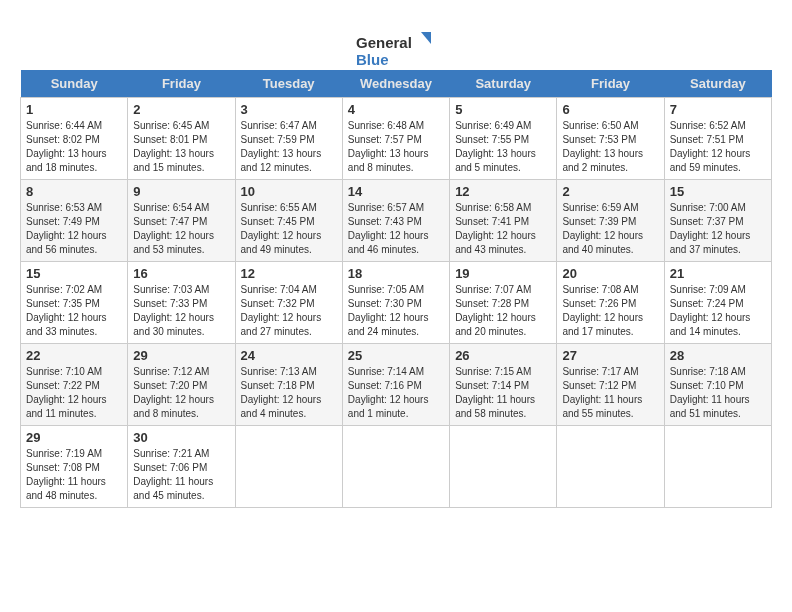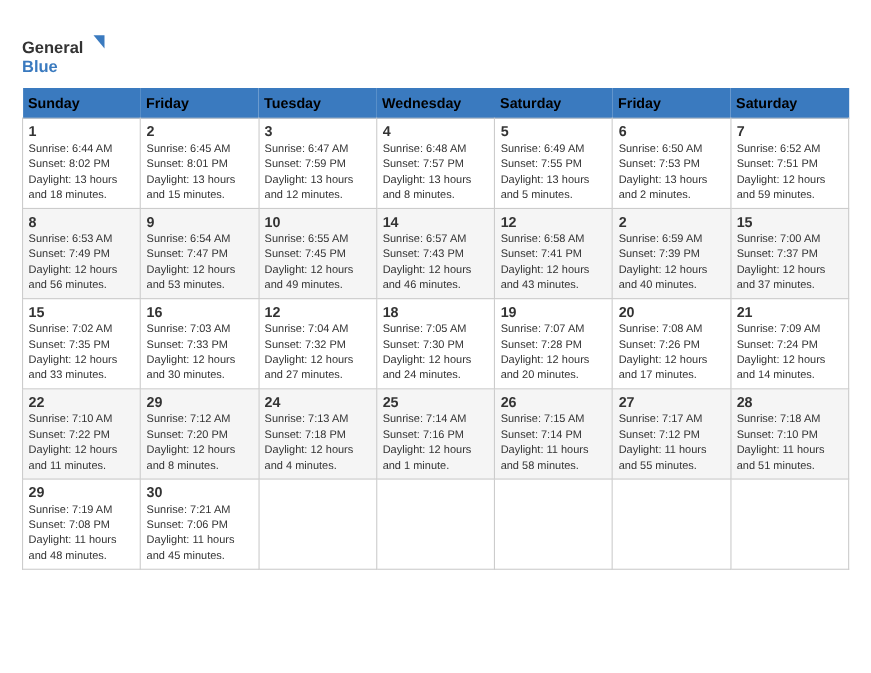--- a/index.html
+++ b/index.html
@@ -5,23 +5,22 @@
     * { box-sizing: border-box; margin: 0; padding: 0; }
     body {
       font-family: Arial, sans-serif;
       background: #fff;
       width: 792px;
       min-height: 612px;
       padding: 20px;
     }
     .header-area {
       display: flex;
-      justify-content: flex-start;
+      justify-content: center;
       align-items: flex-start;
-      margin-bottom: 10px;
     }
     .logo {
       display: flex;
       align-items: center;
       margin-top: 10px;
     }
     .title-area {
       text-align: right;
     }
     .month-title {
@@ -33,22 +32,22 @@
       font-size: 16px;
       color: #555;
     }
     table {
       width: 100%;
       border-collapse: collapse;
       font-size: 11px;
     }
     thead tr th {
       background-color: #3a7abf;
-      color: #000000;
-      text-align: left;
+      color: #e5e5e5;
+      text-align: center;
       padding: 6px 5px;
       font-size: 13px;
       font-weight: bold;
     }
     tbody tr td {
       border: 1px solid #ccc;
       vertical-align: top;
       padding: 4px 5px;
       width: 14.28%;
       height: 80px;

